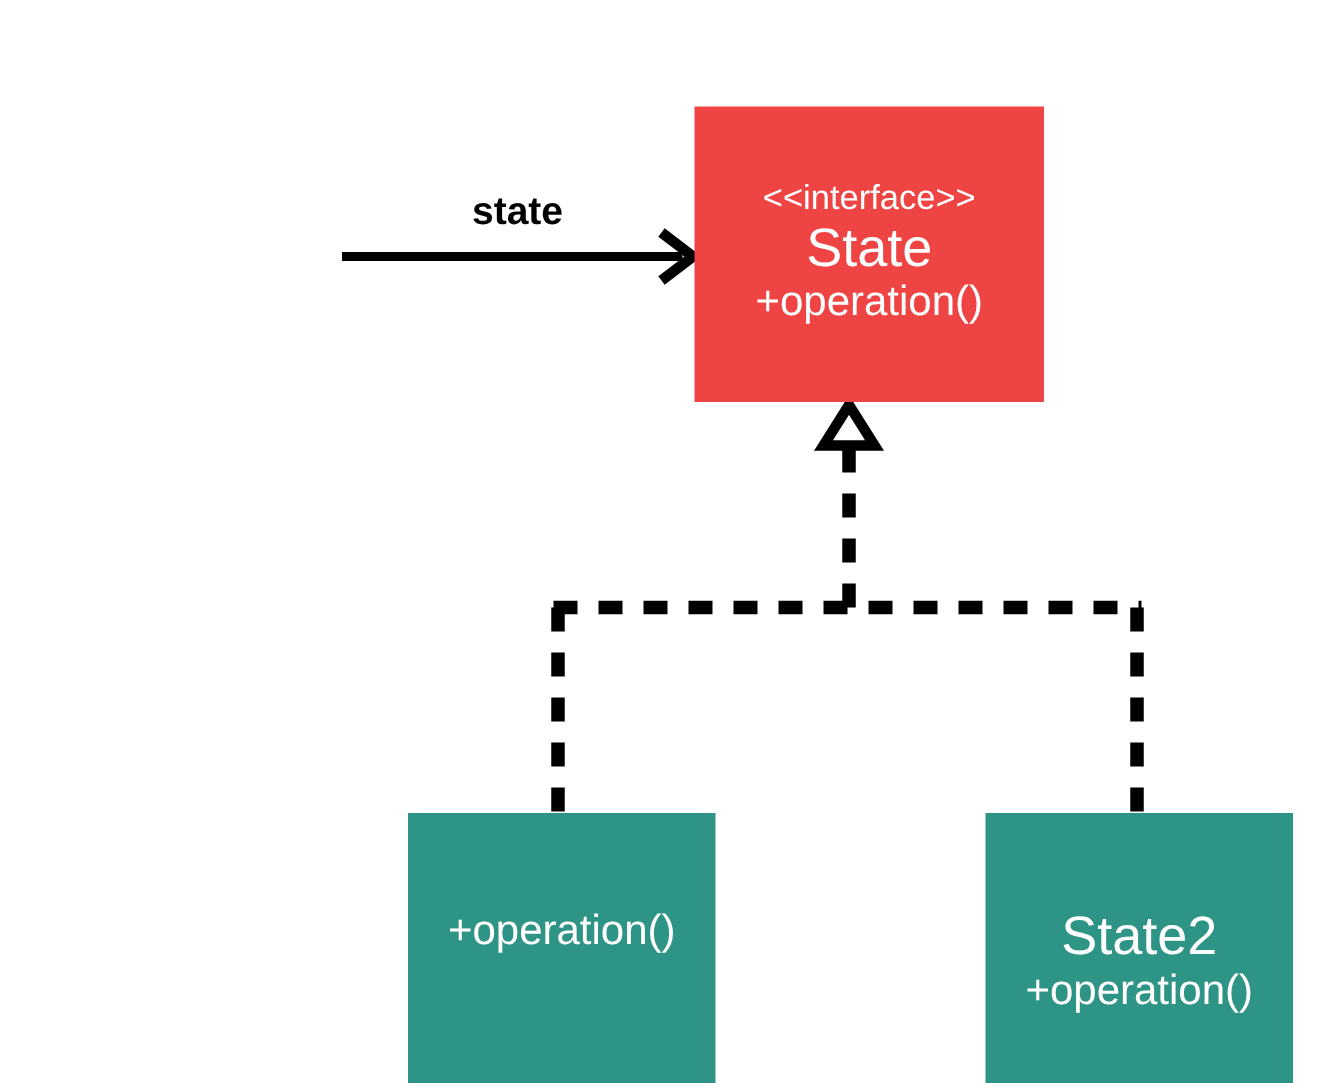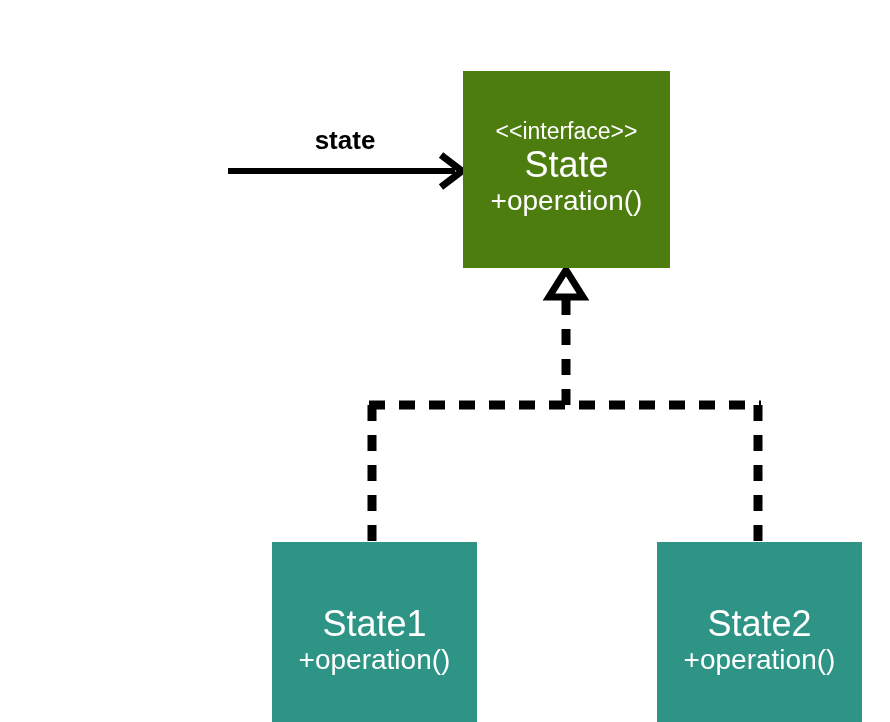--- a/index.html
+++ b/index.html
@@ -51,23 +51,23 @@
     background: #4aa3f5;
   }
   #box-context .cls-name {
     font-size: 38px;
   }
 
   
   #box-state {
     left: 463px;
     top: 26px;
-    width: 207px;
+    width: 233px;
     height: 197px;
-    background: #4d7c0f;
+    background: #ef4444;
     justify-content: flex-start;
     padding-top: 48px;
   }
 
   
   #box-state1 {
     left: 272px;
     top: 497px;
     width: 205px;
     height: 198px;
@@ -137,21 +137,20 @@
   <div id="assoc-label">state</div>
 
 
   <div class="uml-box" id="box-state">
     <div class="stereotype">&lt;&lt;interface&gt;&gt;</div>
     <div class="cls-name">State</div>
     <div class="cls-member">+operation()</div>
   </div>
 
   <div class="uml-box" id="box-state1">
-    <div class="cls-name">State1</div>
     <div class="cls-member">+operation()</div>
   </div>
 
   <div class="uml-box" id="box-state2">
     <div class="cls-name">State2</div>
     <div class="cls-member">+operation()</div>
   </div>
 
 </div>
 

